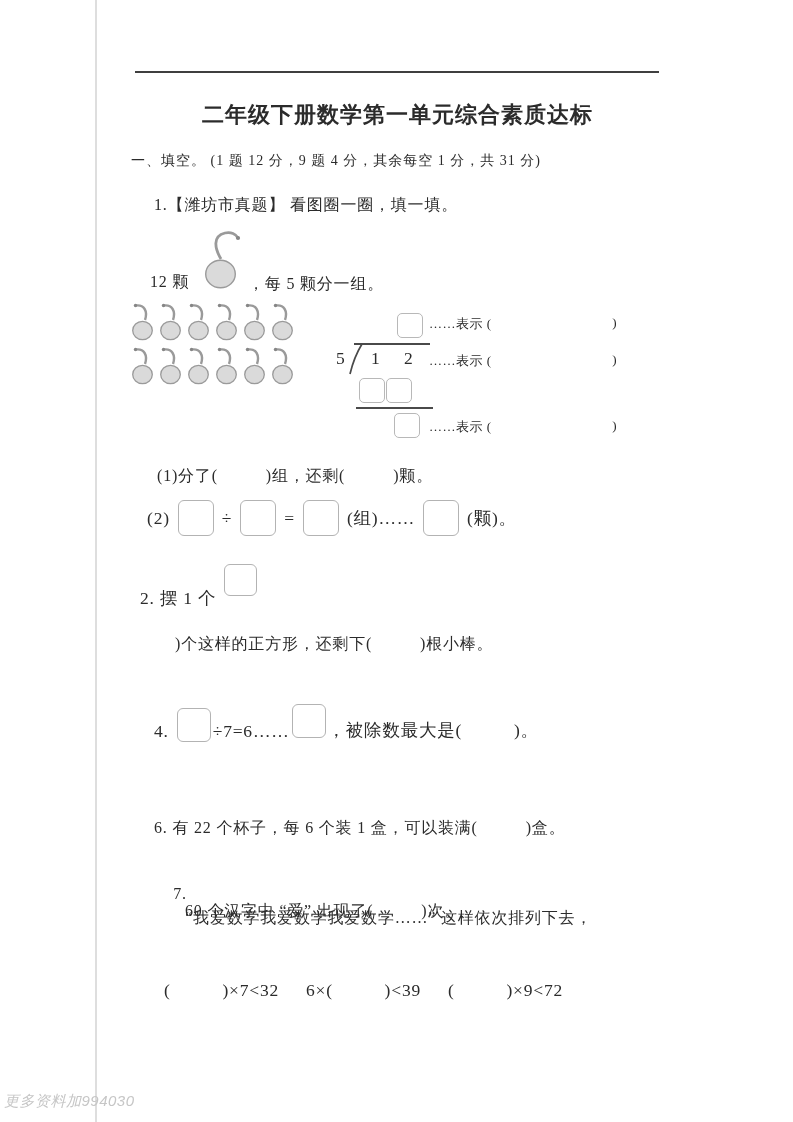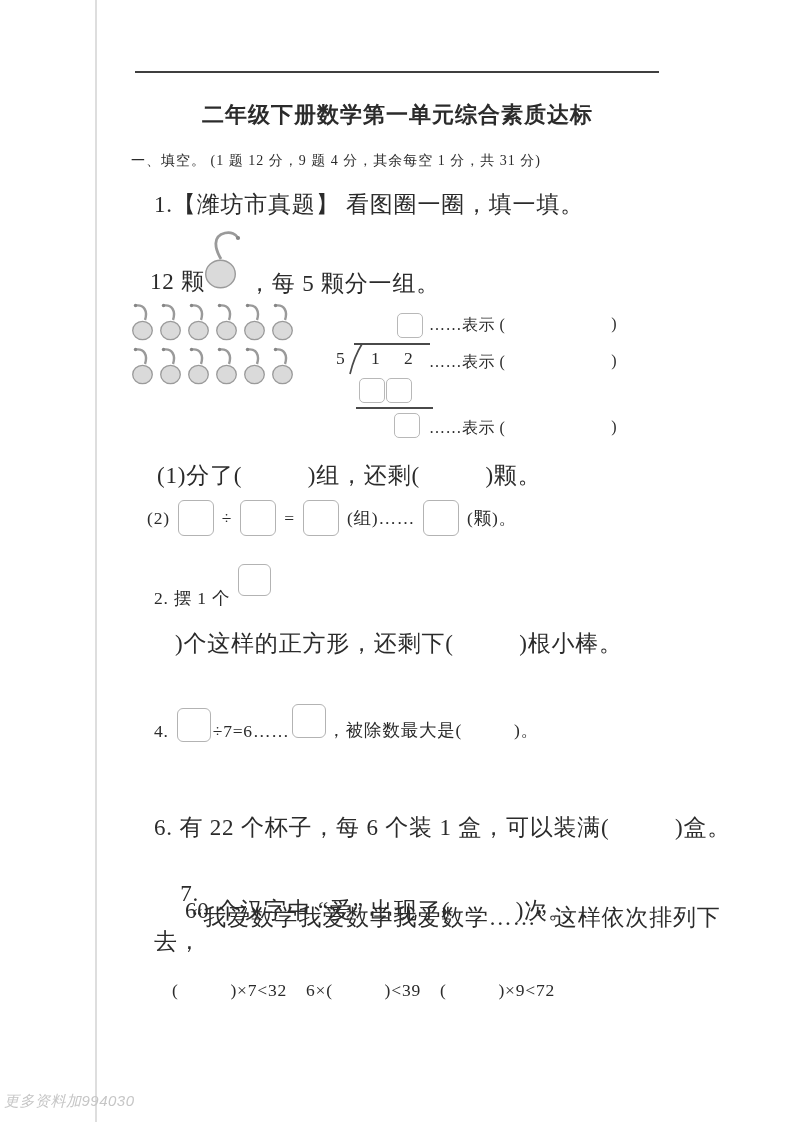--- a/index.html
+++ b/index.html
@@ -30,21 +30,21 @@
     left: 135px; top: 100px;
     width: 525px;
     text-align: center;
     font-size: 22px;
     font-weight: bold;
     letter-spacing: 1px;
     white-space: pre-wrap;
   }
   .row {
     position: absolute;
-    font-size: 23px;
+    font-size: 16px;
     letter-spacing: 0.8px;
     white-space: pre-wrap;
     line-height: 24px;
   }
   .heading { left: 131px; top: 149px; font-size: 14px; letter-spacing: 1px; }
   .eqrow {
     position: absolute;
     display: flex;
     align-items: center;
     gap: 8px;
@@ -69,21 +69,21 @@
     border-radius: 5px;
     background: #fff;
   }
   .division .hline { position: absolute; height: 1.6px; background: #4a4a4a; }
   .division .dtext { position: absolute; font-size: 17.5px; }
   .division .note {
     position: absolute;
     left: 94px; width: 188px;
     display: flex;
     justify-content: space-between;
-    font-size: 16px;
+    font-size: 13px;
     letter-spacing: 0.5px;
     white-space: pre-wrap;
   }
   .bracket { position: absolute; left: 14px; top: 37px; }
   .watermark {
     position: absolute;
     left: 4px; top: 1092px;
     font-family: "Liberation Sans", "DejaVu Sans", sans-serif;
     font-size: 15px;
     color: #c6c6c6;
@@ -230,21 +230,21 @@
     <div class="bbox"></div>
     <span>÷</span>
     <div class="bbox"></div>
     <span>=</span>
     <div class="bbox"></div>
     <span>(组)……</span>
     <div class="bbox"></div>
     <span>(颗)。</span>
   </div>
 
-  <div class="eqrow" style="left:154px; top:578px; align-items:flex-end">
+  <div class="eqrow" style="left:140px; top:578px; align-items:flex-end">
     <span>2. 摆 1 个</span>
     <div class="bbox raisedbox" style="width:33px; height:32px"></div>
   </div>
   <div class="row" style="left:175px; top:632px">)个这样的正方形，还剩下(          )根小棒。</div>
 
 
   <div class="eqrow" style="left:154px; top:708px; align-items:flex-end; gap:2px">
     <span style="padding-right:6px">4.</span>
     <div class="bbox" style="width:34px; height:34px"></div>
     <span>÷7=6……</span>
@@ -254,21 +254,21 @@
 
 
   <div class="row" style="left:154px; top:816px">6. 有 22 个杯子，每 6 个装 1 盒，可以装满(          )盒。</div>
 
   <div class="row" style="left:154px; top:858px">
     <span>7.</span>
     <span style="margin-left:12px">“我爱数学我爱数学我爱数学……” 这样依次排列下去，</span>
   </div>
   <div class="row" style="left:185px; top:899px">60 个汉字中 “爱” 出现了(          )次。</div>
 
-  <div class="eqrow" style="left:172px; top:980px; gap:19px">
+  <div class="eqrow" style="left:164px; top:980px; gap:27px">
     <span>(          )×7&lt;32</span>
     <span>6×(          )&lt;39</span>
     <span>(          )×9&lt;72</span>
   </div>
 
   <div class="watermark">更多资料加994030</div>
 
 </div>
 
 </body></html>

